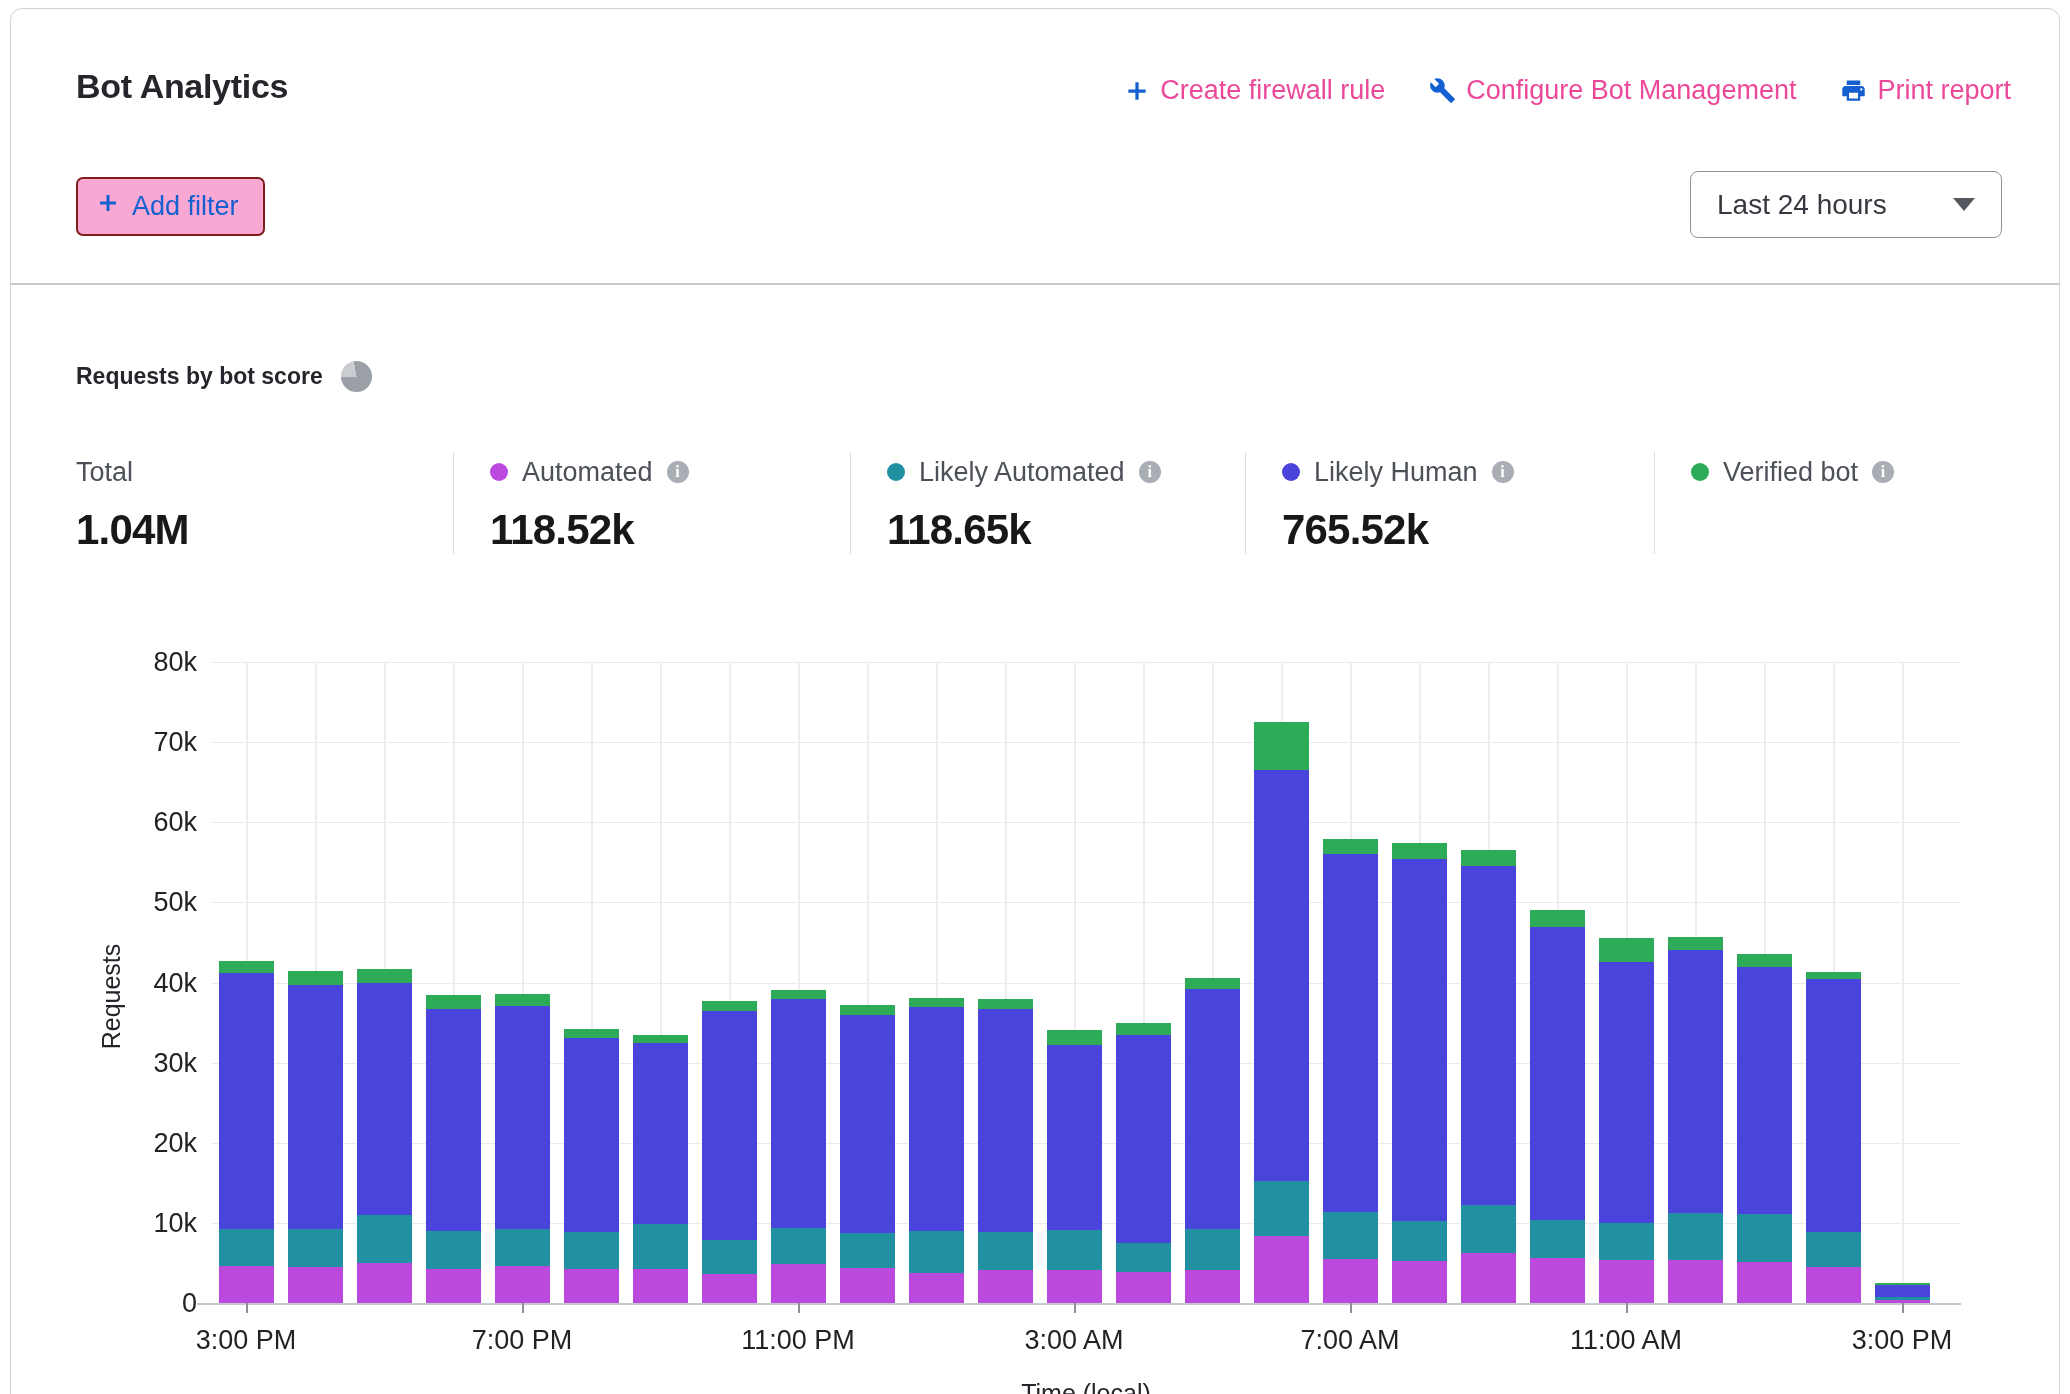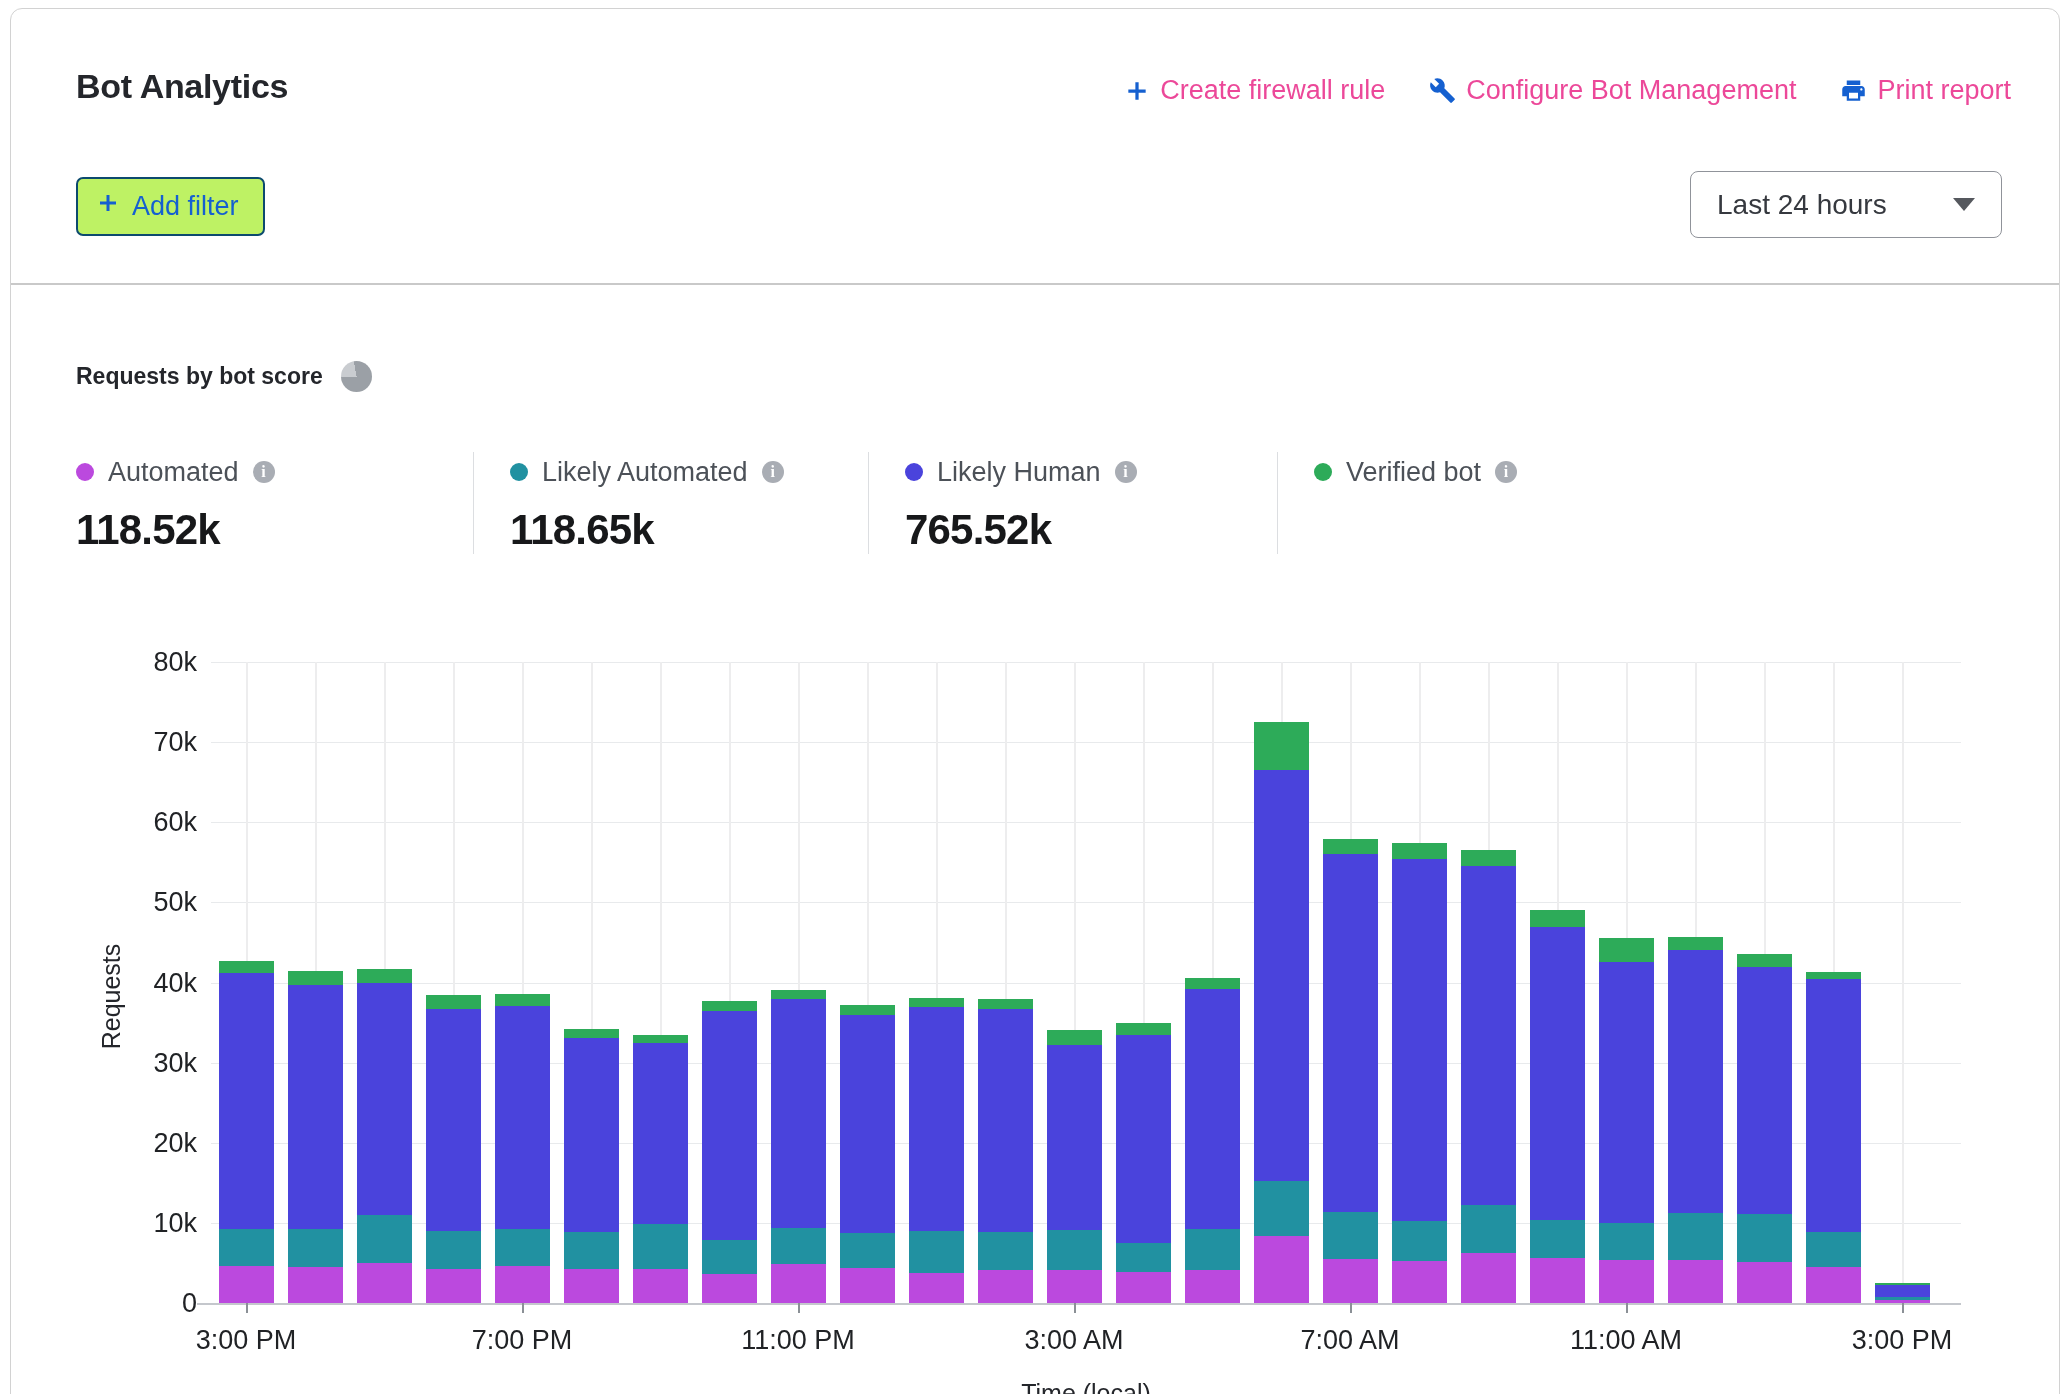--- a/index.html
+++ b/index.html
@@ -6,22 +6,22 @@
   html,body { width:2070px; height:1394px; background:#fff; overflow:hidden;
     font-family:"Liberation Sans","DejaVu Sans",sans-serif; color:#1d1f23; }
   #card { position:absolute; left:10px; top:8px; width:2050px; height:1420px;
     background:#fff; border:1px solid #d2d2d2; border-radius:12px; }
   
   #hdr-title { position:absolute; left:65px; top:58px; font-size:34px; font-weight:700; color:#24262b; letter-spacing:-0.3px; }
   #hdr-actions { position:absolute; right:48px; top:66px; display:flex; gap:44px; align-items:center; }
   .action-link { display:flex; align-items:center; gap:10px; color:#ec4899; font-size:27px; cursor:pointer; }
   .action-link svg { display:block; }
   #filter-btn { position:absolute; left:65px; top:168px; display:flex; align-items:center; gap:12px;
-    border:2px solid #0c4a6e; border-radius:7px; padding:12px 24px 12px 18px; color:#1560d0;
-    font-size:27px; background:#bef264; cursor:pointer;text-align:center; }
+    border:2px solid #7f1d1d; border-radius:7px; padding:12px 24px 12px 18px; color:#1560d0;
+    font-size:27px; background:#f9a8d4; cursor:pointer;text-align:center; }
   #range-select { position:absolute; right:57px; top:162px; width:312px; height:67px; border:1.5px solid #90939a;
     border-radius:8px; display:flex; align-items:center; justify-content:space-between; padding:0 26px;
     font-size:28px; color:#36393f; background:#fff; cursor:pointer; }
   .caret-down { width:0; height:0; border-left:11px solid transparent; border-right:11px solid transparent;
     border-top:13px solid #55585e; }
   #hdr-divider { position:absolute; left:0; top:274px; width:100%; border-top:2px solid #c9c9c9; }
   
   #section-head { position:absolute; left:65px; top:352px; display:flex; align-items:center; gap:18px; }
   #section-title { font-size:23px; font-weight:700; color:#24262b; }
   #pie-icon { width:31px; height:31px; border-radius:50%; background-color:#9ba0a6;
@@ -98,20 +98,26 @@
   </div>
 
   <div id="hdr-divider"></div>
 
   <div id="section-head">
     <span id="section-title">Requests by bot score</span>
     <span id="pie-icon"></span>
   </div>
 
   <div id="stats-row">
+      <div class="stat-col" style="width: 377px;">
+        <div class="stat-label-row">
+          <span>Total</span>
+        </div>
+        <div class="stat-value">1.04M</div>
+      </div>
       <div class="stat-col" style="width: 397px;">
         <div class="stat-label-row">
           <span class="legend-dot" style="background: rgb(187, 73, 222);"></span>
           <span>Automated</span>
           <span class="info-icon">i</span>
         </div>
         <div class="stat-value">118.52k</div>
       </div>
       <div class="stat-col" style="width: 395px;">
         <div class="stat-label-row">

